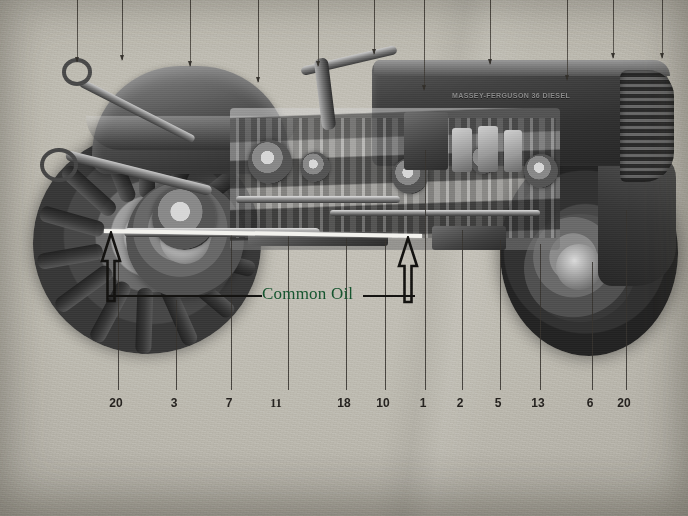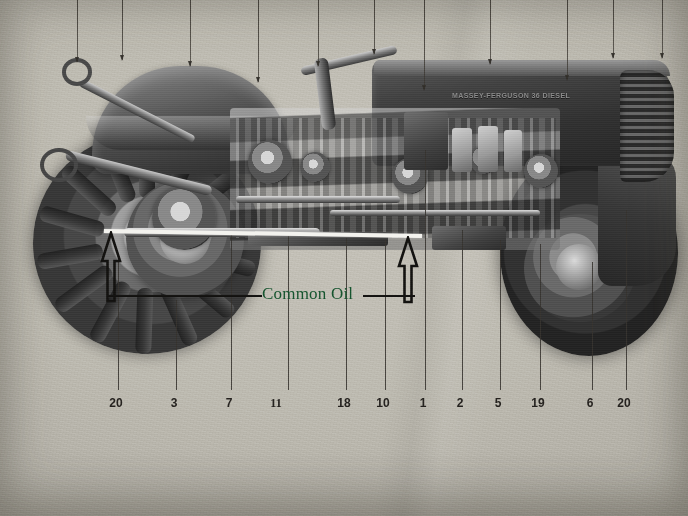--- a/index.html
+++ b/index.html
@@ -360,21 +360,21 @@
   <div id="bot-nums">
       <div class="num" style="left: 116px; top: 396px;">20</div>
       <div class="num" style="left: 174px; top: 396px;">3</div>
       <div class="num" style="left: 229px; top: 396px;">7</div>
       <div class="num" style="left: 276px; top: 396px; font-family: Liberation Serif, serif;">11</div>
       <div class="num" style="left: 344px; top: 396px;">18</div>
       <div class="num" style="left: 383px; top: 396px;">10</div>
       <div class="num" style="left: 423px; top: 396px;">1</div>
       <div class="num" style="left: 460px; top: 396px;">2</div>
       <div class="num" style="left: 498px; top: 396px;">5</div>
-      <div class="num" style="left: 538px; top: 396px;">19</div>
+      <div class="num" style="left: 538px; top: 396px;">13</div>
       <div class="num" style="left: 590px; top: 396px;">6</div>
       <div class="num" style="left: 624px; top: 396px;">20</div>
     </div>
 
   <div class="white-rule">
       <i></i>
     </div>
 
   <div class="arrow" style="left:99px;top:231px;">
     <svg width="26" height="72" viewBox="0 0 26 72">

